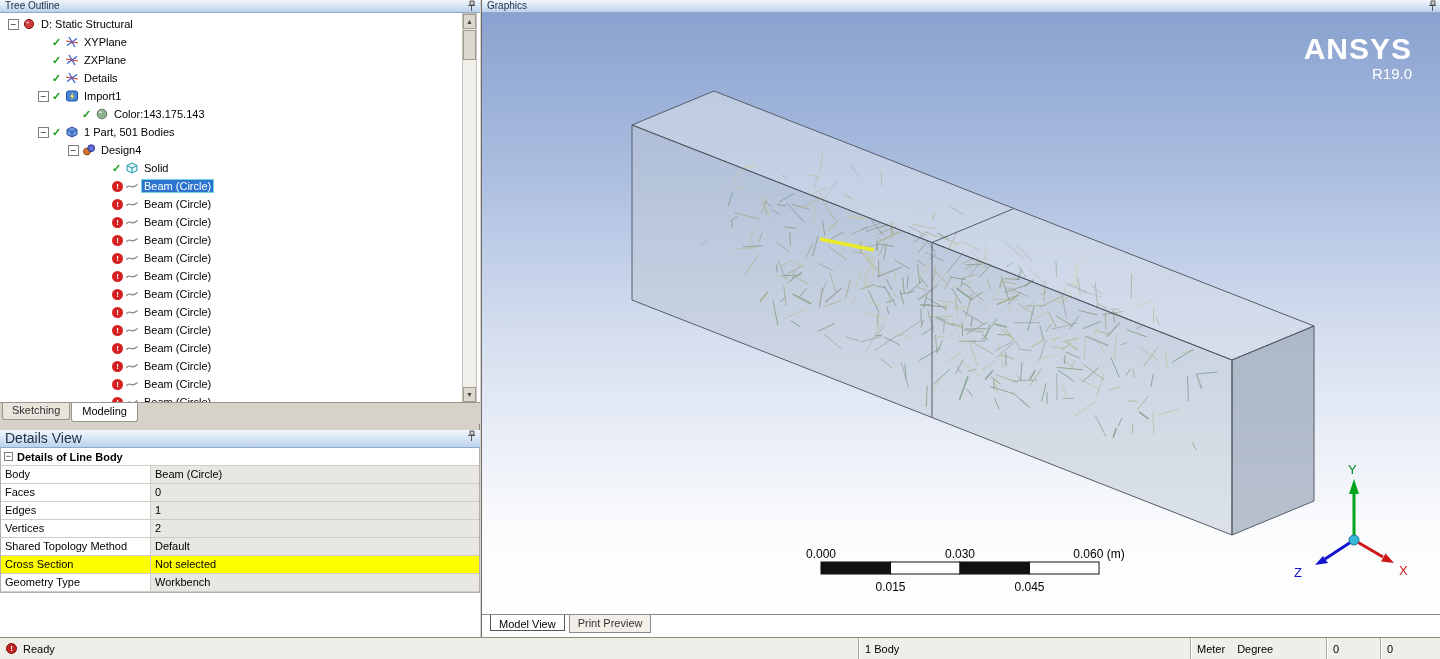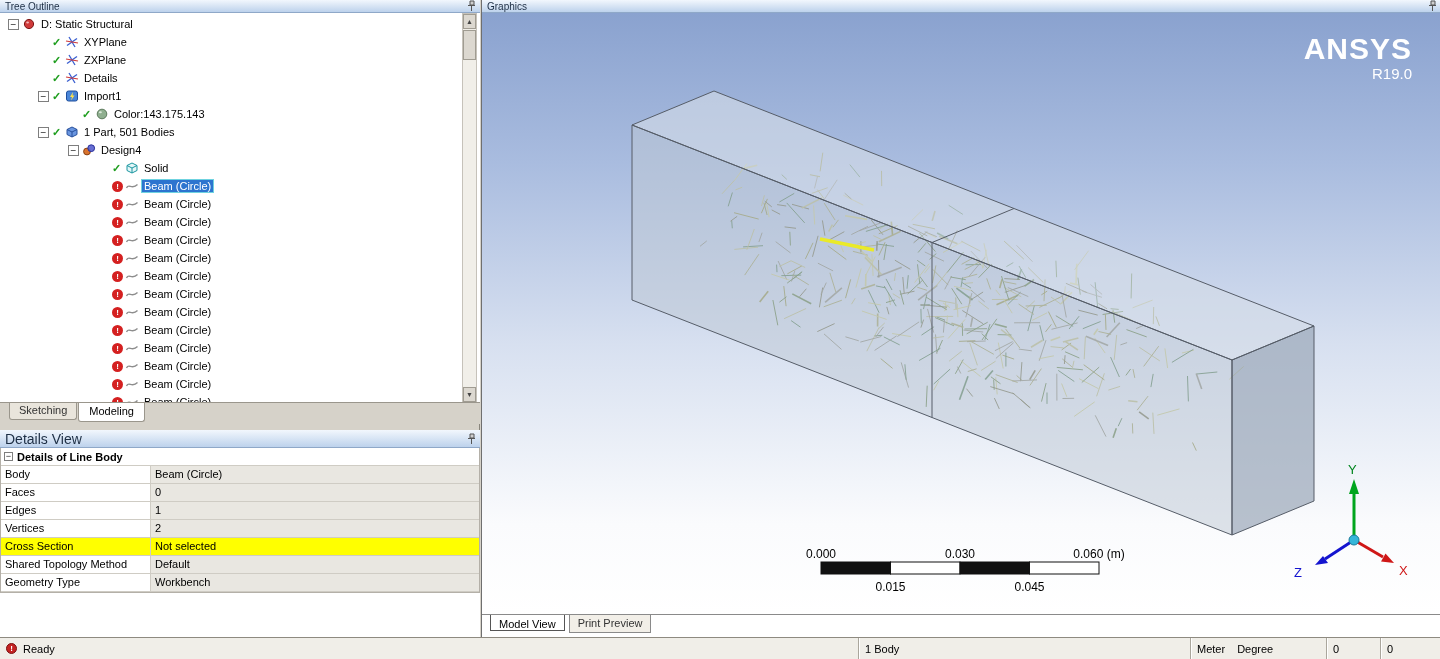--- a/index.html
+++ b/index.html
@@ -1,21 +1,21 @@
 <!DOCTYPE html>
 <html><head>
 <meta charset="utf-8">
 <style>
   *{margin:0;padding:0;box-sizing:border-box}
   html,body{width:1440px;height:659px;overflow:hidden}
   body{font-family:"Liberation Sans",sans-serif;background:#d6d2c9;position:relative}
   .app{position:absolute;left:0;top:0;width:1440px;height:659px}
 
   
-  .panel-header{background:linear-gradient(#f2f7fd,#bdd2ec);border-bottom:1px solid #8fa8c8;display:flex;align-items:center;justify-content:space-between;color:#1d2e44}
+  .panel-header{background:linear-gradient(#f2f7fd,#bdd2ec);border-bottom:1px solid #8fa8c8;display:flex;align-items:flex-start;justify-content:space-between;color:#1d2e44}
   .ph-title{padding-left:5px;font-size:10px}
   .pin{margin-right:4px;display:inline-flex;align-items:center}
 
   
   .left-panel{position:absolute;left:0;top:0;width:480px;height:637px;background:#d6d2c9;border-right:1px solid #8a867c}
   .tree-header{position:absolute;top:0;left:0;width:480px;height:13px}
   .tree-body{position:absolute;top:13px;left:0;width:480px;height:390px;background:#fff;overflow:hidden;border-bottom:1px solid #9a968c}
   .tree-items{padding-top:2px}
   .trow{height:18px;display:flex;align-items:center;font-size:11px;white-space:nowrap;color:#000}
   .expslot{width:11px;height:11px;margin-right:3px;flex:none;display:inline-block}
@@ -23,21 +23,21 @@
   .chk{color:#1f9e1f;font-weight:bold;font-size:11px;width:13px;flex:none}
   .errico{width:11px;height:11px;border-radius:50%;background:#d42020;color:#fff;font-size:8px;font-weight:bold;text-align:center;line-height:11px;margin-right:2px;flex:none}
   .tico{width:16px;height:14px;flex:none;display:inline-flex;align-items:center}
   .tlabel{padding:1px 3px}
   .tlabel.selected{background:#2c74cf;color:#fff;border:1px solid #6fd3e0;padding:0 2px}
   .vscroll{position:absolute;top:0;right:3px;width:15px;height:390px;background:#f1efe9;border:1px solid #c6c2ba}
   .sb-btn{height:15px;background:#dcd8d0;border:1px solid #a09c92;font-size:7px;text-align:center;line-height:13px;color:#444}
   .sb-btn.down{position:absolute;bottom:0;left:0;width:13px}
   .sb-thumb{position:absolute;top:16px;left:0;width:13px;height:30px;background:#dcd8d0;border:1px solid #a09c92}
 
-  .doc-tabs{position:absolute;top:403px;left:0;width:480px;height:21px;background:#d6d2c9;display:flex;align-items:flex-start;padding-left:9px}
+  .doc-tabs{position:absolute;top:403px;left:0;width:480px;height:21px;background:#d6d2c9;display:flex;align-items:flex-start;padding-left:2px}
   .doc-tabs .tab{font-size:11px;padding:1px 9px 3px;background:#e9e5dc;border:1px solid #9a968c;border-top:none;border-radius:0 0 3px 3px;margin-right:1px;color:#333}
   .doc-tabs .tab.active{background:#fff;padding:2px 10px 4px;color:#000}
 
   .details-header{position:absolute;top:430px;left:0;width:480px;height:18px}
   .details-header .ph-title{font-size:14px}
   .details-body{position:absolute;top:448px;left:0;width:480px;height:189px;background:#fff}
   .details-table{border:1px solid #b4b0a8;border-top:none}
   .dhead{height:18px;display:flex;align-items:center;border-bottom:1px solid #cfccc4;font-size:11px;font-weight:bold;background:#fff}
   .collapse-box{width:9px;height:9px;border:1px solid #7e7e7e;font-size:9px;line-height:7px;text-align:center;margin:0 4px 0 3px;color:#222;font-weight:normal}
   .drow{height:18px;display:flex;border-bottom:1px solid #cfccc4;font-size:11px}
@@ -351,27 +351,27 @@
               <div class="dcv">0</div>
             </div>
             <div class="drow">
               <div class="dcl">Edges</div>
               <div class="dcv">1</div>
             </div>
             <div class="drow">
               <div class="dcl">Vertices</div>
               <div class="dcv">2</div>
             </div>
+            <div class="drow">
+              <div class="dcl">Shared Topology Method</div>
+              <div class="dcv">Default</div>
+            </div>
             <div class="drow hl">
               <div class="dcl">Cross Section</div>
               <div class="dcv">Not selected</div>
-            </div>
-            <div class="drow">
-              <div class="dcl">Shared Topology Method</div>
-              <div class="dcv">Default</div>
             </div>
             <div class="drow">
               <div class="dcl">Geometry Type</div>
               <div class="dcv">Workbench</div>
             </div>
           </div>
       </div>
     </div>
   </div>
 

